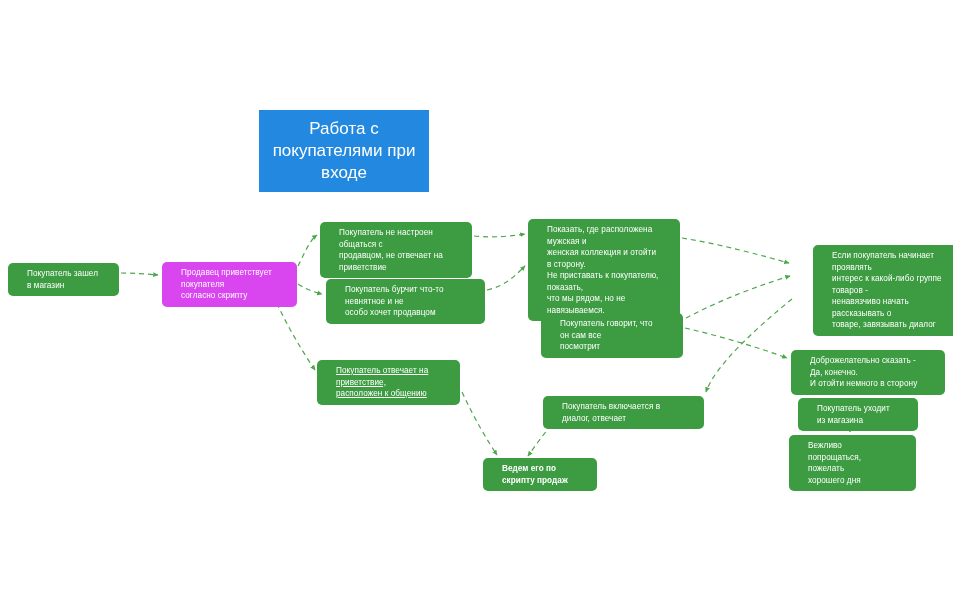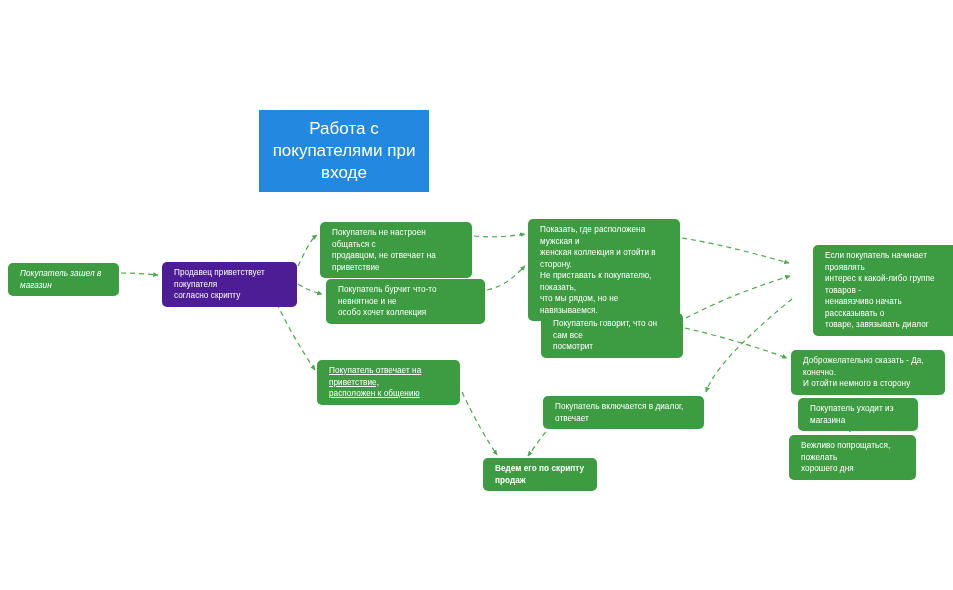--- a/index.html
+++ b/index.html
@@ -46,21 +46,21 @@
     justify-content: center;
     text-align: center;
     font-size: 17px;
     line-height: 22px;
     padding: 8px 10px;
   }
   .node.leaf {
     background: #3d9c42;
     font-size: 8.2px;
     line-height: 11.5px;
-    padding: 5px 12px;
+    padding: 5px 19px;
     letter-spacing: 0.05px;
   }
 </style>
 </head>
 <body>
 
 <div id="canvas" style="width: 953px; height: 590px; background: rgb(255, 255, 255);">
 
   <svg id="edge-layer" viewBox="0 0 953 590" xmlns="http://www.w3.org/2000/svg">
     <defs>
@@ -86,34 +86,34 @@
         <path d="M 850,420 C 850,426 850,430 850,432" fill="none" stroke="#4ca64c" stroke-width="1.2" stroke-dasharray="5 4" marker-end="url(#arrow)"></path>
       </g>
   </svg>
 
   <div id="nodes">
       <div class="node root" style="left: 259px; top: 110px; width: 170px; min-height: 78px; background: rgb(35, 137, 224); color: rgb(255, 255, 255);">
         <span class="node-text">Работа с
 покупателями при
 входе</span>
       </div>
-      <div class="node leaf" style="left: 8px; top: 263px; width: 111px; min-height: 20px; background: rgb(61, 156, 66); color: rgb(255, 255, 255); font-style: italic;">
+      <div class="node leaf" style="left: 8px; top: 263px; width: 111px; min-height: 20px; background: rgb(61, 156, 66); color: rgb(255, 255, 255);">
         <span class="node-text">Покупатель зашел в магазин</span>
       </div>
-      <div class="node leaf" style="left: 162px; top: 262px; width: 135px; min-height: 31px; background: #4c1d95; color: rgb(255, 255, 255);">
+      <div class="node leaf" style="left: 162px; top: 262px; width: 135px; min-height: 31px; background: #d946ef; color: rgb(255, 255, 255);">
         <span class="node-text">Продавец приветствует покупателя
 согласно скрипту</span>
       </div>
       <div class="node leaf" style="left: 320px; top: 222px; width: 152px; min-height: 31px; background: rgb(61, 156, 66); color: rgb(255, 255, 255);">
         <span class="node-text">Покупатель не настроен общаться с
 продавцом, не отвечает на приветствие</span>
       </div>
       <div class="node leaf" style="left: 326px; top: 279px; width: 159px; min-height: 31px; background: rgb(61, 156, 66); color: rgb(255, 255, 255);">
         <span class="node-text">Покупатель бурчит что-то невнятное и не
-особо хочет коллекция</span>
+особо хочет продавцом</span>
       </div>
       <div class="node leaf" style="left: 528px; top: 219px; width: 152px; min-height: 52px; background: rgb(61, 156, 66); color: rgb(255, 255, 255); justify-content: flex-end;">
         <span class="node-text">Показать, где расположена мужская и
 женская коллекция и отойти в сторону.
 Не приставать к покупателю, показать,
 что мы рядом, но не навязываемся.</span>
       </div>
       <div class="node leaf" style="left: 793px; top: 245px; width: 150px; min-height: 52px; background: rgb(61, 156, 66); color: rgb(255, 255, 255); margin-left: 20px;">
         <span class="node-text">Если покупатель начинает проявлять
 интерес к какой-либо группе товаров -

